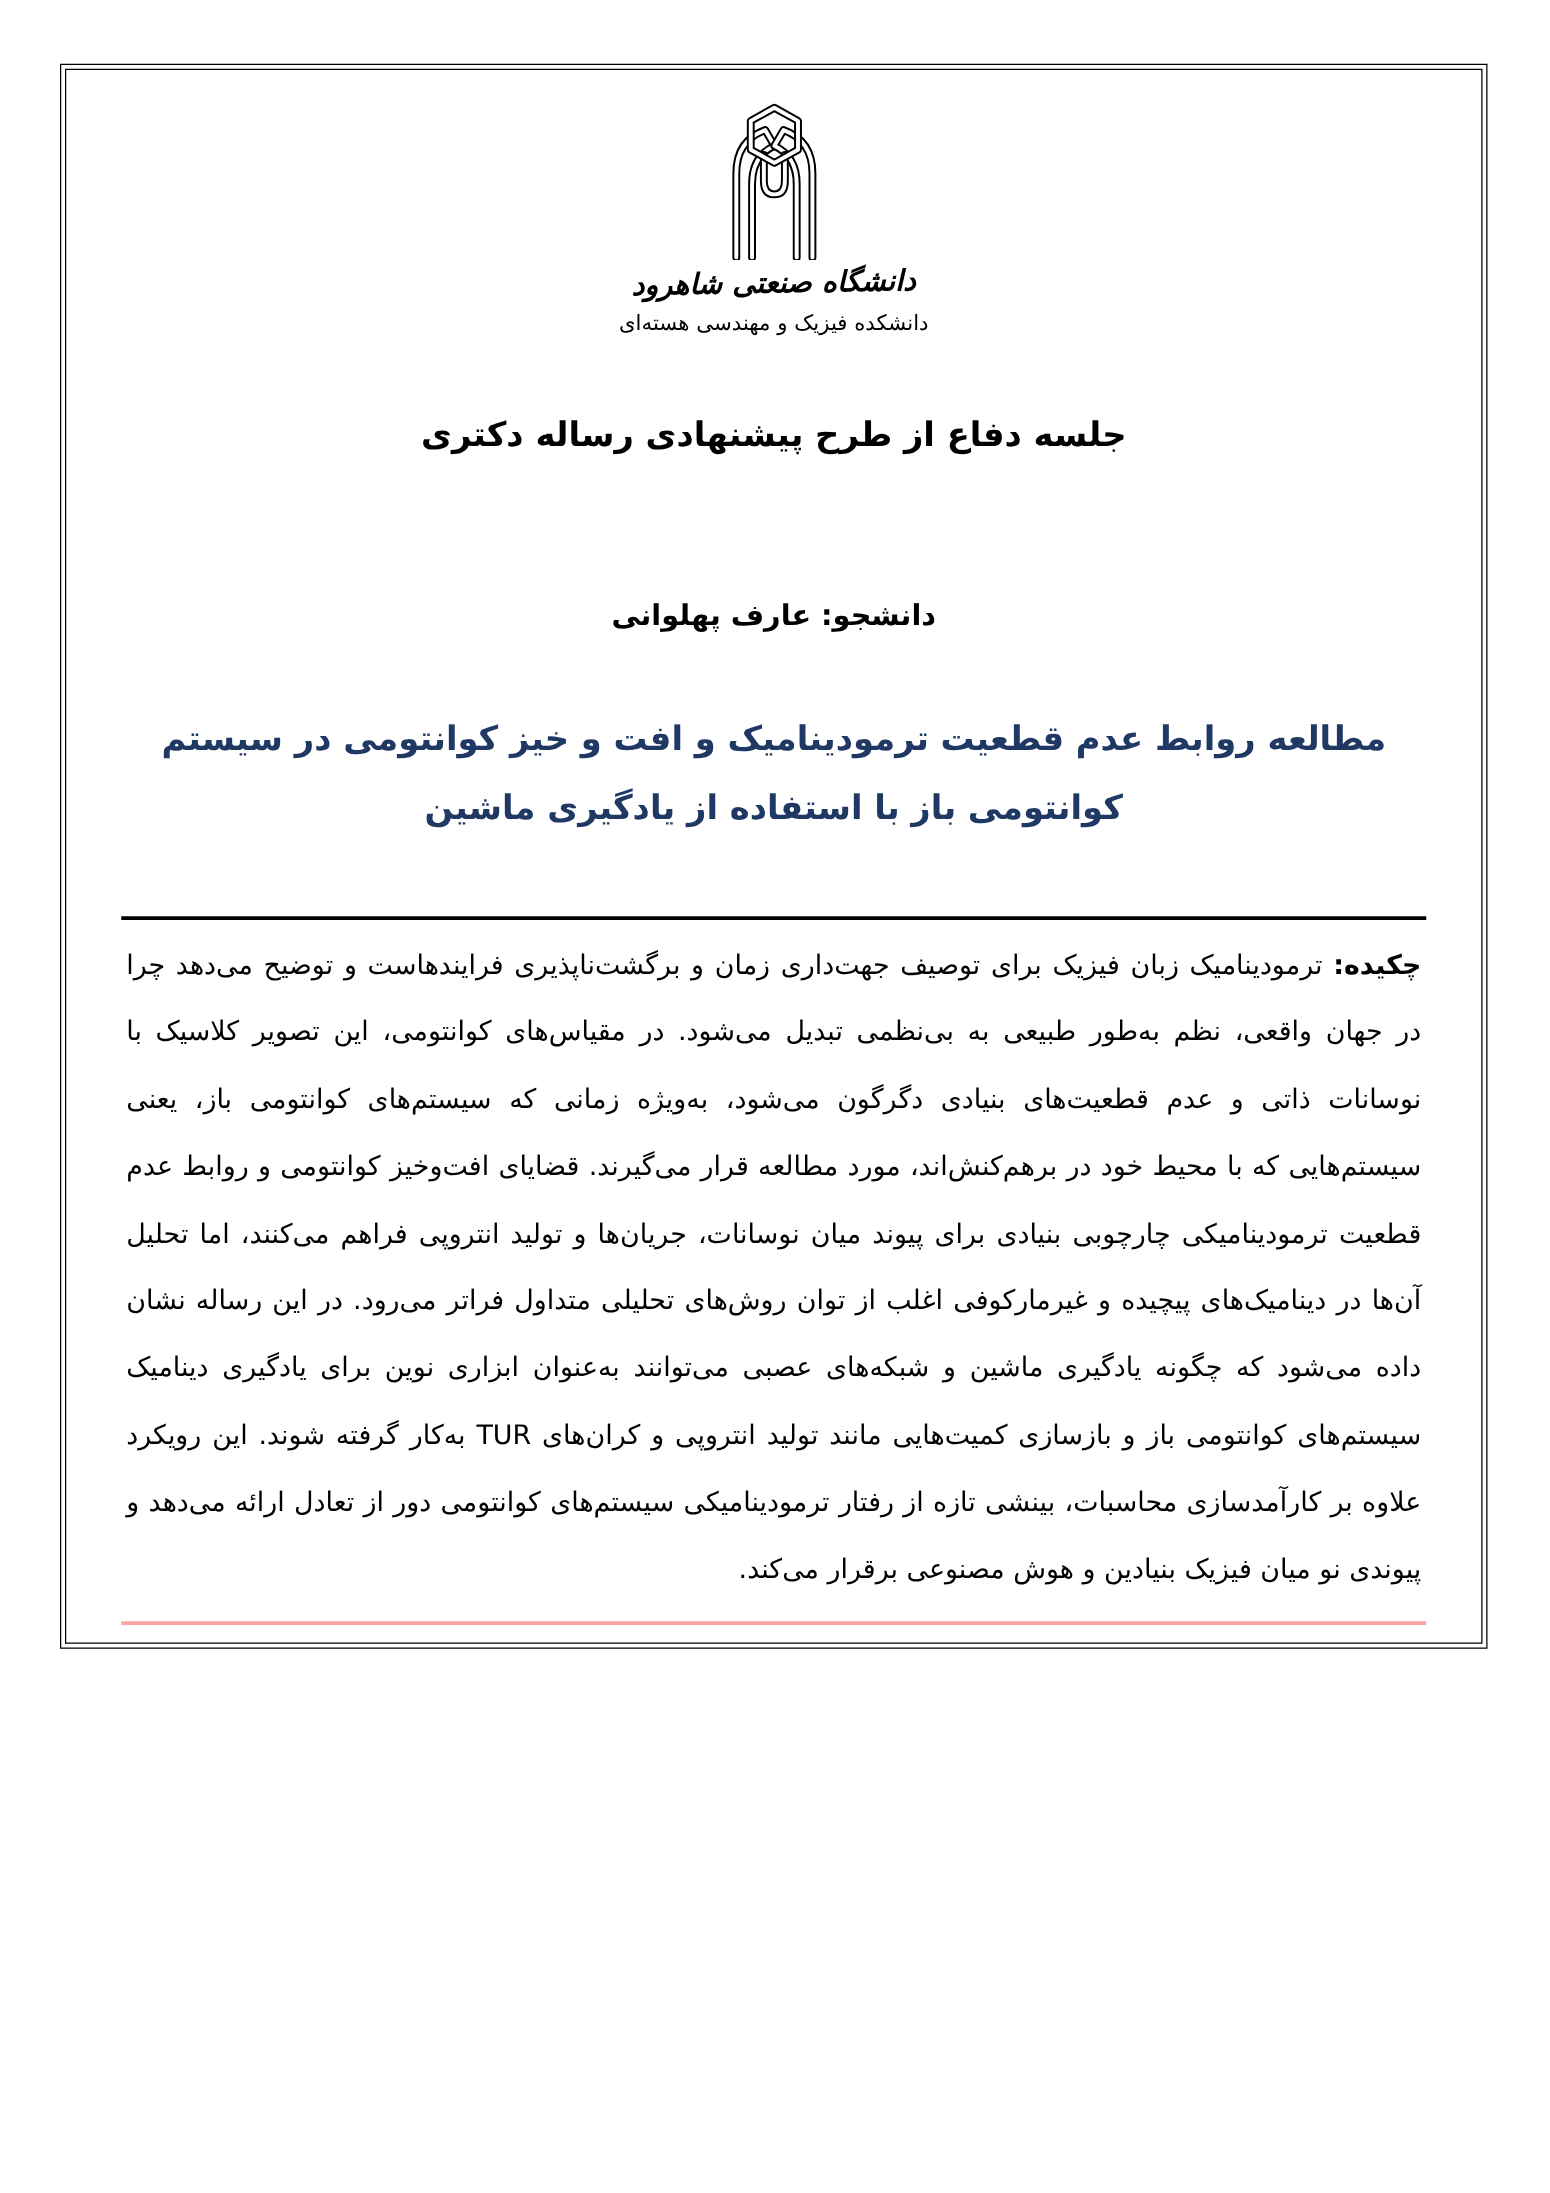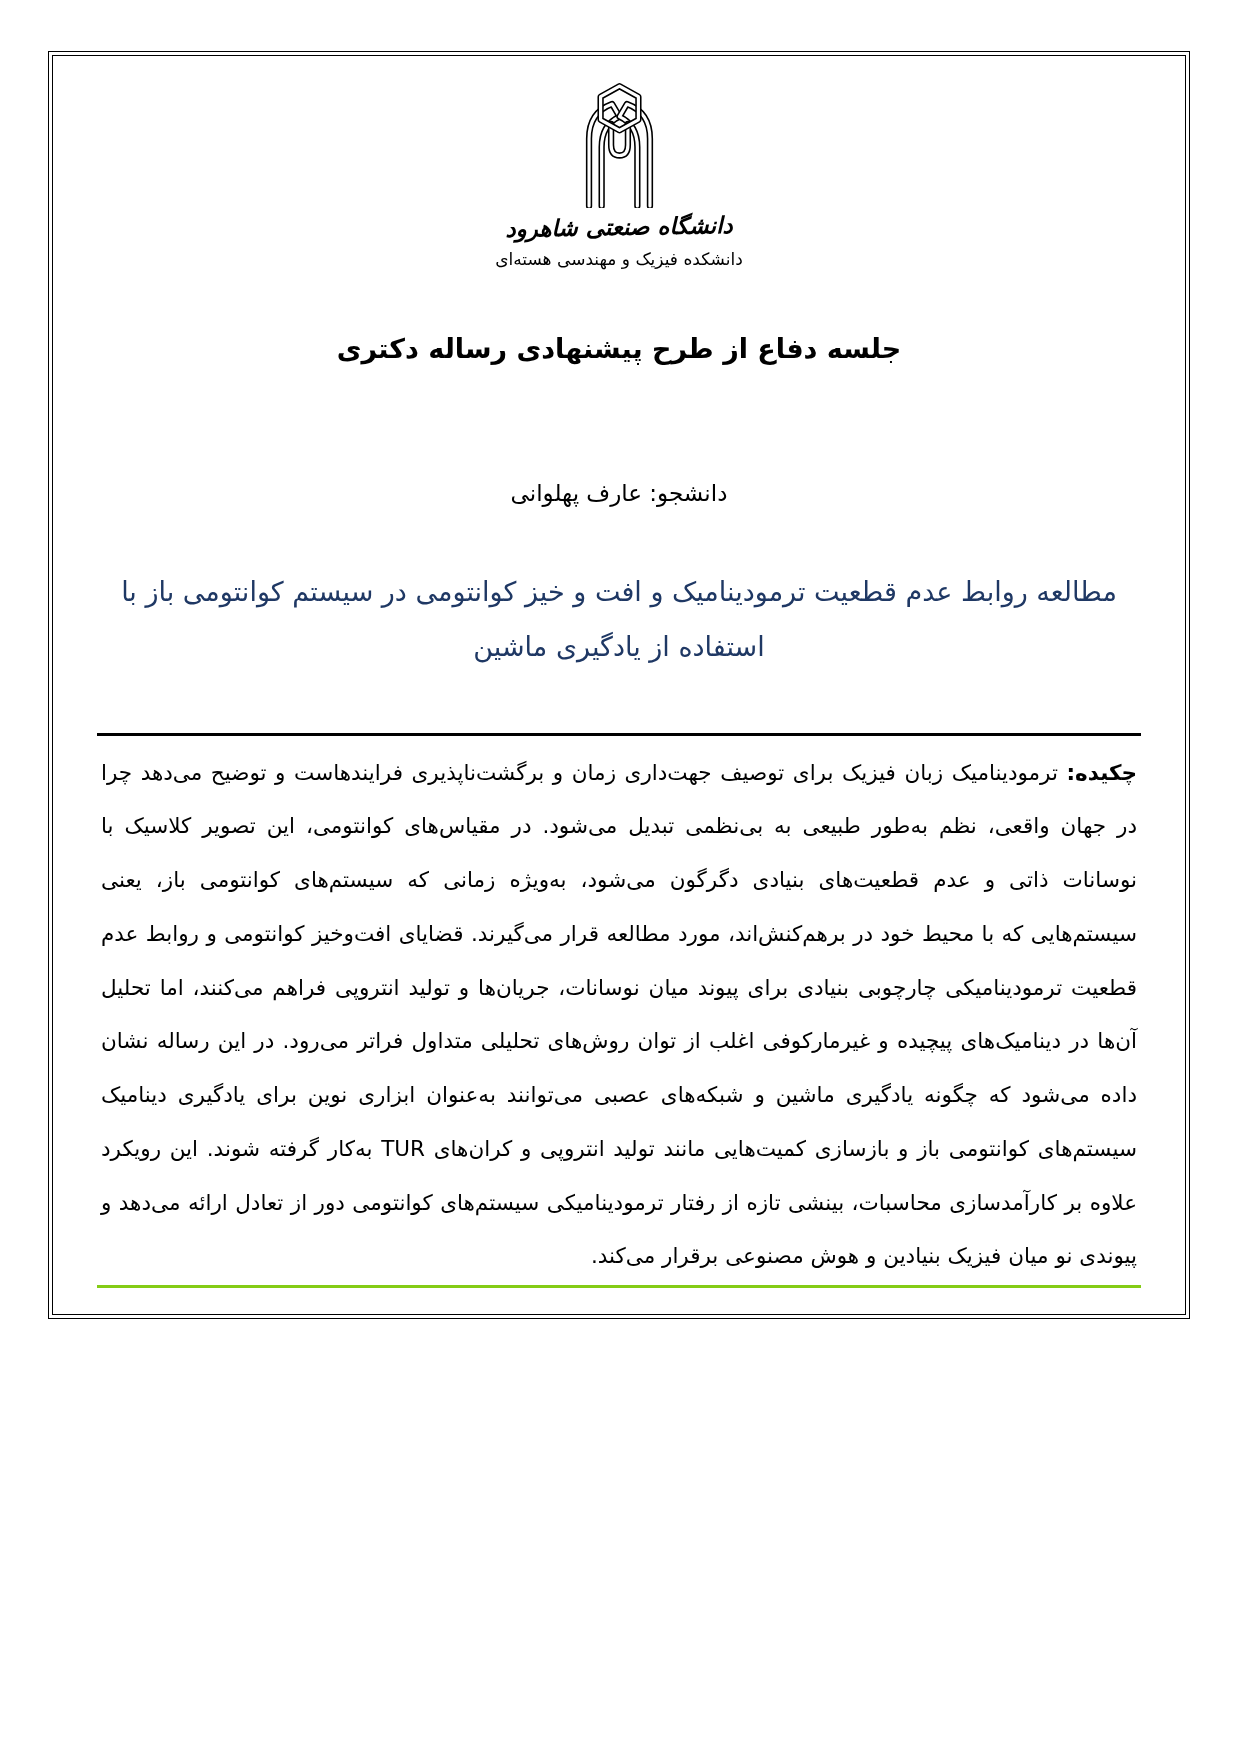--- a/index.html
+++ b/index.html
@@ -26,35 +26,35 @@
   .logo-block svg { display: inline-block; }
   .calligraphy {
     font-size: 23px;
     font-weight: bold;
     font-style: italic;
     margin-top: 2px;
     transform: rotate(-1deg);
   }
   .faculty { font-size: 17px; margin-top: 9px; }
   .session-title { margin-top: 64px; font-size: 27px; font-weight: bold; }
-  .student-line { margin-top: 116px; font-size: 23px; font-weight: normal; }
+  .student-line { margin-top: 116px; font-size: 23px; font-weight: bold; }
   .advisor-block { margin-top: 50px; font-size: 23px; font-weight: bold; line-height: 2.05; }
   .thesis-title {
     margin-top: 58px;
     font-size: 27px;
-    font-weight: normal;
+    font-weight: bold;
     line-height: 2.05;
     color: #1f3864;
     padding: 0 6px;
   }
   .abstract-block {
     margin-top: 58px;
     border-top: 3px solid #000;
-    border-bottom: 3px solid #84cc16;
-    padding: 10px 4px 2px;
+    border-bottom: 3px solid #fca5a5;
+    padding: 10px 4px 14px;
     text-align: justify;
     font-size: 21.5px;
     line-height: 2.5;
   }
   .abstract-label { font-weight: bold; }
   .schedule-block { margin-top: 24px; font-size: 23px; font-weight: bold; line-height: 2.2; }
 </style>
 </head>
 <body>
 

